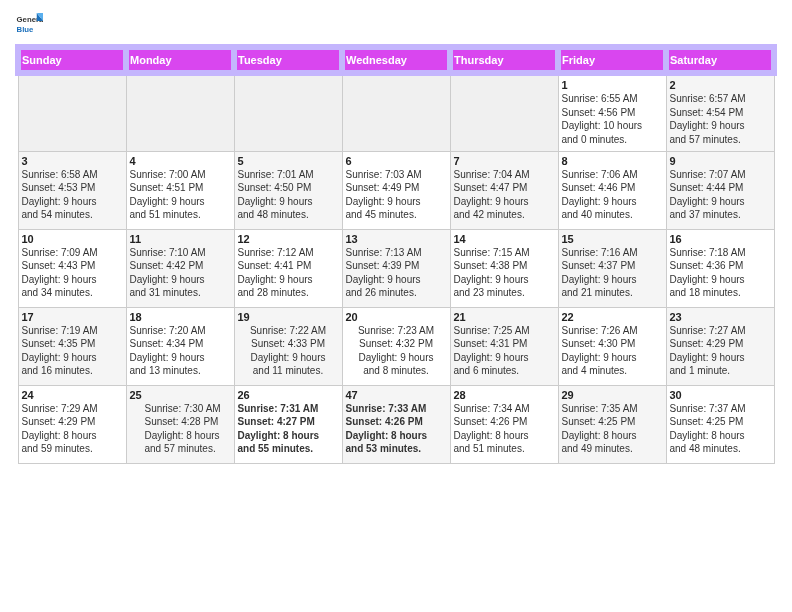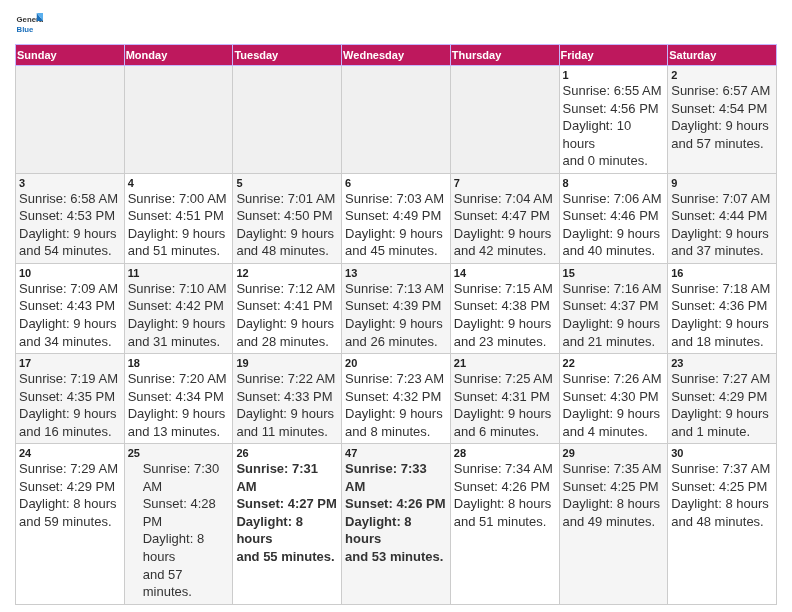--- a/index.html
+++ b/index.html
@@ -49,27 +49,27 @@
     .subtitle {
       font-size: 14px;
       color: #444;
     }
     table {
       width: 100%;
       border-collapse: collapse;
       table-layout: fixed;
     }
     th {
-      background-color: #be185d;
+      background-color: #d946ef;
       color: #fff;
       font-size: 11px;
       font-weight: bold;
       padding: 4px 1px;
       text-align: left;
-      border: 1px solid #c4b5fd;
+      border: 6px solid #c4b5fd;
     }
     td {
       border: 1px solid #ccc;
       vertical-align: top;
       padding: 3px 3px;
       font-size: 8.5px;
       color: #333;
       height: 78px;
       background: #fff;
     }
@@ -80,21 +80,21 @@
       background: #f5f5f5;
     }
     .day-num {
       font-size: 11px;
       font-weight: bold;
       color: #222;
       display: block;
       margin-bottom: 1px;
     }
     .day-info {
-      font-size: 13px;
+      font-size: 10px;
       color: #333;
       line-height: 1.35;
     }
   </style>
 </head>
 <body>
 
 <div class="container">
   <div class="header-row">
     <div class="logo">
@@ -263,28 +263,28 @@
           </td>
           <td>
             <span class="day-num">18</span>
             <div class="day-info" style="white-space: pre-line;">Sunrise: 7:20 AM
 Sunset: 4:34 PM
 Daylight: 9 hours
 and 13 minutes.</div>
           </td>
           <td class="shaded">
             <span class="day-num">19</span>
-            <div class="day-info" style="white-space: pre-line;">Sunrise: 7:22 AM
+            <div class="day-info" style="white-space: pre-line; text-align: center;">Sunrise: 7:22 AM
 Sunset: 4:33 PM
 Daylight: 9 hours
 and 11 minutes.</div>
           </td>
           <td>
             <span class="day-num">20</span>
-            <div class="day-info" style="white-space: pre-line;">Sunrise: 7:23 AM
+            <div class="day-info" style="white-space: pre-line; text-align: center;">Sunrise: 7:23 AM
 Sunset: 4:32 PM
 Daylight: 9 hours
 and 8 minutes.</div>
           </td>
           <td class="shaded">
             <span class="day-num">21</span>
             <div class="day-info" style="white-space: pre-line;">Sunrise: 7:25 AM
 Sunset: 4:31 PM
 Daylight: 9 hours
 and 6 minutes.</div>

